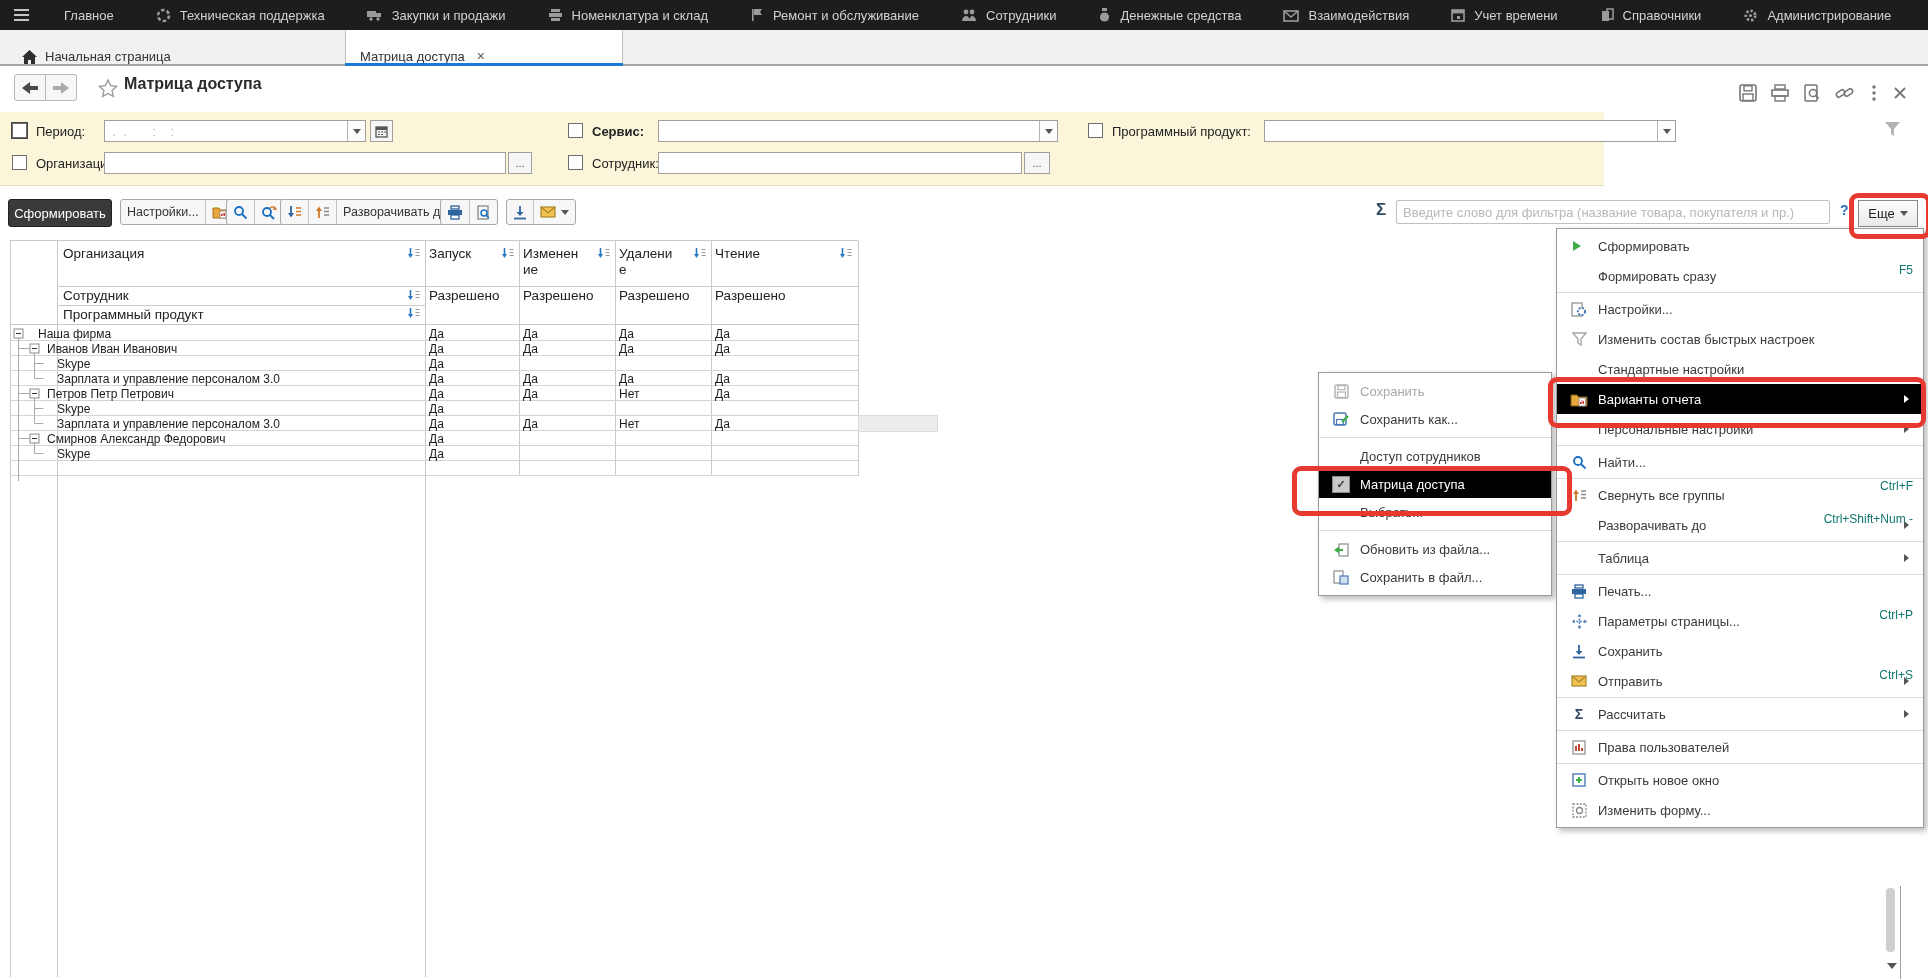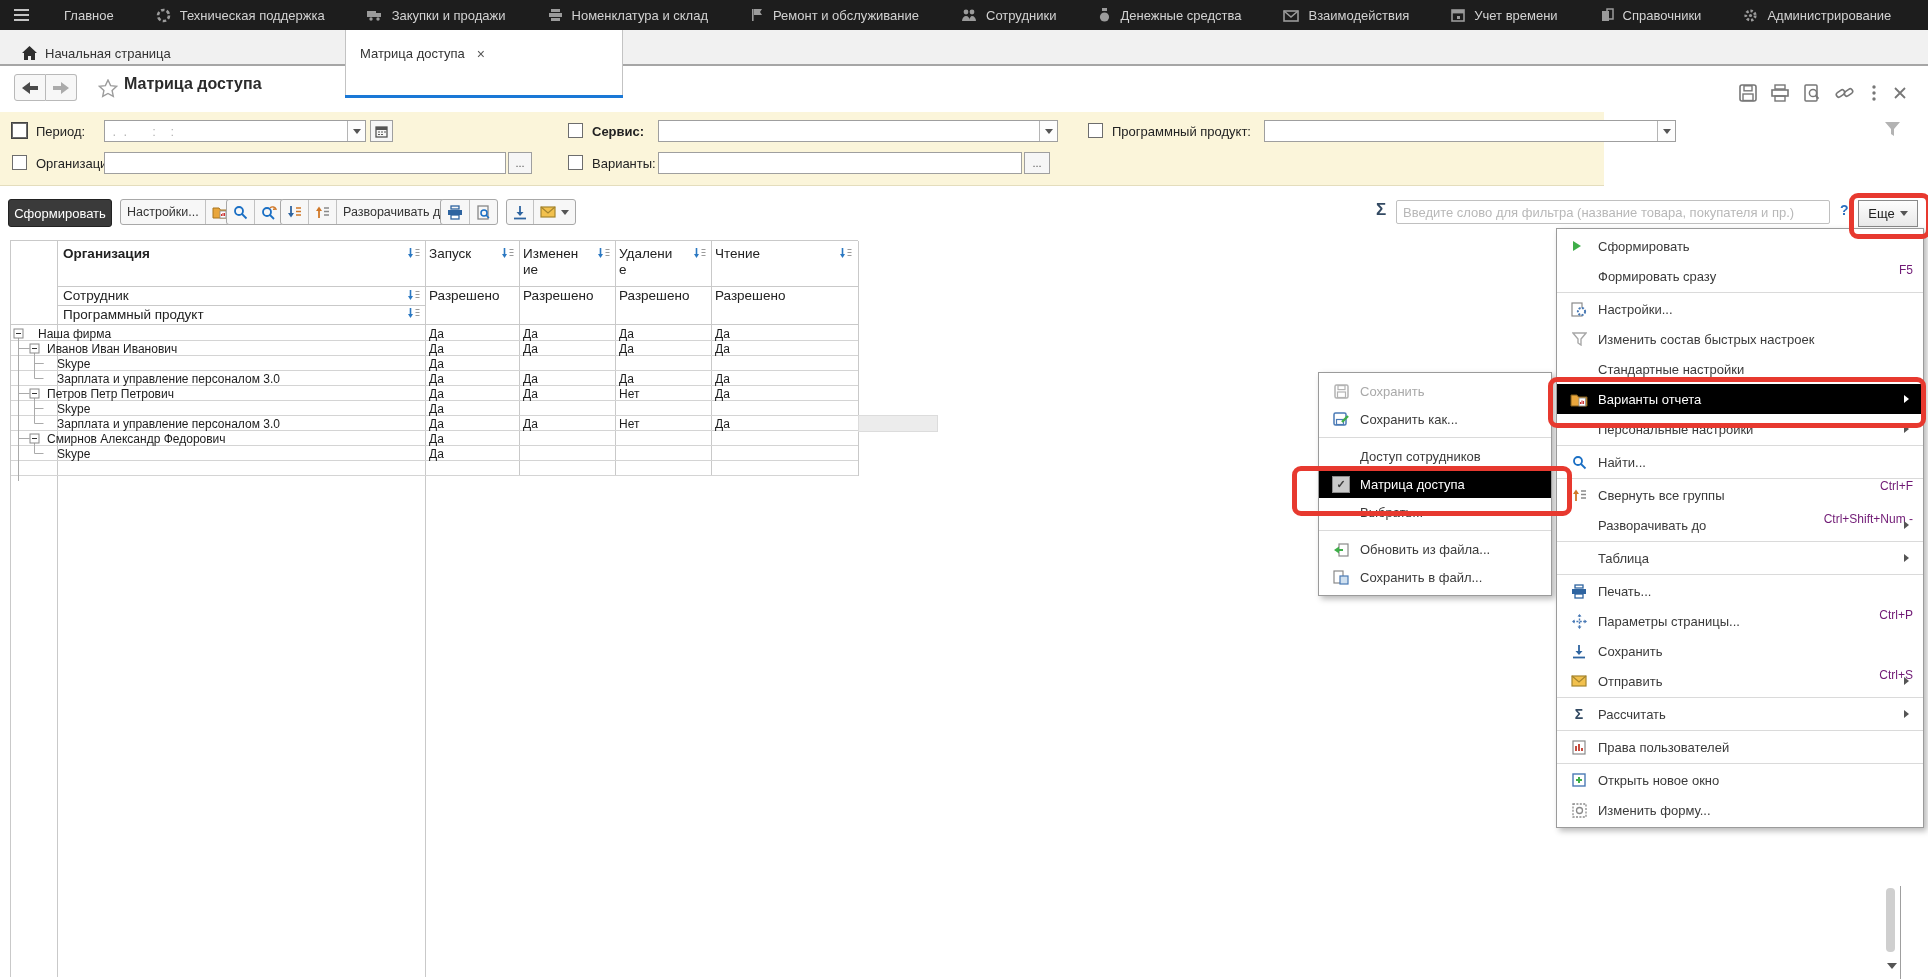--- a/index.html
+++ b/index.html
@@ -7,21 +7,21 @@
     font-family:"Liberation Sans",sans-serif;font-size:13px;color:#333;}
   .abs{position:absolute;}
   
   .topbar{position:absolute;left:0;top:0;width:1928px;height:30px;background:#1d1d1d;display:flex;align-items:center;padding-left:10px;box-sizing:border-box;}
   .tb-burger{display:flex;flex-direction:column;gap:3px;margin:0 14px 0 4px;cursor:pointer;}
   .tb-burger i{display:block;width:15px;height:2px;background:#c4c4c4;}
   .tb-item{display:flex;align-items:center;gap:9px;color:#d2d2d2;font-size:13px;padding:0 21px;height:30px;white-space:nowrap;cursor:pointer;}
   .tb-item svg{flex:0 0 auto;}
   
   .tabbar{position:absolute;left:0;top:30px;width:1928px;height:34px;background:#f1f1f1;border-bottom:2px solid #a6a6a6;box-sizing:content-box;}
-  .tab{position:absolute;top:0;height:34px;display:flex;align-items:flex-start;gap:8px;padding:16px 14px;font-size:13px;color:#333;cursor:pointer;}
+  .tab{position:absolute;top:0;height:34px;display:flex;align-items:flex-end;gap:8px;padding:0 14px;font-size:13px;color:#333;cursor:pointer;}
   .tab.active{background:#fff;border-left:1px solid #c3c3c3;border-right:1px solid #c3c3c3;}
   .tab.active .blue-line{position:absolute;left:-1px;right:-1px;bottom:-2px;height:3px;}
   .tab-close{font-size:14px;color:#555;margin-left:4px;cursor:pointer;}
   
   .navgrp{position:absolute;left:14px;top:74px;display:flex;}
   .navbtn{width:30px;height:25px;background:#f7f7f7;border:1px solid #b9b9b9;display:flex;align-items:center;justify-content:center;cursor:pointer;}
   .navbtn:first-child{border-radius:3px 0 0 3px;}
   .navbtn:last-child{border-radius:0 3px 3px 0;border-left:none;}
   .page-title{position:absolute;left:124px;top:75px;font-size:16px;font-weight:bold;color:#2b2b2b;}
   .winico{position:absolute;top:83px;width:20px;height:20px;display:flex;align-items:center;justify-content:center;cursor:pointer;}
@@ -57,21 +57,21 @@
   .trow{position:relative;height:15px;font-size:12px;color:#1c1c1c;cursor:default;}
   .trow span{position:absolute;top:1px;white-space:nowrap;}
   .selcell{position:absolute;left:858px;top:415px;width:78px;height:15px;background:#ececec;border:1px solid #dcdcdc;}
   
   .menu{position:absolute;background:#fff;border:1px solid #9b9b9b;box-shadow:3px 3px 6px rgba(0,0,0,.28);padding:2px 0;box-sizing:border-box;z-index:40;}
   .mitem{display:flex;align-items:center;padding:0 10px 0 12px;font-size:13px;color:#3a3a3a;cursor:pointer;}
   .menu-more .mitem{height:30px;}
   .menu-var .mitem{height:28px;}
   .mico{width:20px;margin-right:9px;display:flex;align-items:center;justify-content:center;flex:0 0 20px;}
   .mlabel{flex:1;white-space:nowrap;}
-  .mshort{color:#701a75;font-size:12px;margin-left:14px;white-space:nowrap;margin-top:48px;}
+  .mshort{color:#0f766e;font-size:12px;margin-left:14px;white-space:nowrap;margin-top:48px;}
   .marrow{width:0;height:0;border:4px solid transparent;border-left:5px solid #555;margin-left:10px;}
   .msep{height:1px;background:#dadada;margin:1px 0;}
   .menu-var .msep{margin:4px 0;}
   .sel{background:#000;color:#fff;}
   .sel .marrow{border-left-color:#fff;}
   .dis{color:#a9a9a9;}
   .mi-sigma::before{content:"Σ";color:#334a63;font-weight:bold;font-size:14px;}
   .mi-q::before{content:"?";color:#2b2b2b;font-weight:bold;font-size:14px;}
   .mi-check{width:16px;height:15px;background:#c9c9c9;border:1px solid #8b8b8b;display:flex;align-items:center;justify-content:center;}
   .mi-check::before{content:"✓";font-size:11px;color:#3c3c3c;font-weight:bold;}
@@ -285,21 +285,21 @@
       </svg>
 
     <span class="cb" style="left:12px;top:43px;"></span>
     <span class="flabel" style="left:36px;top:44px;">Организация:</span>
     <div class="fld" style="left:104px;top:40px;width:402px;">
       <input class="fld-inp" style="">
     </div>
     <span class="sqbtn" style="left:508px;top:40px;width:24px;">...</span>
 
     <span class="cb" style="left:568px;top:43px;"></span>
-    <span class="flabel" style="left:592px;top:44px;">Варианты:</span>
+    <span class="flabel" style="left:592px;top:44px;">Сотрудник:</span>
     <div class="fld" style="left:658px;top:40px;width:364px;">
       <input class="fld-inp" style="">
     </div>
     <span class="sqbtn" style="left:1024px;top:40px;width:26px;">...</span>
   </div>
 
   <div class="btn-dark">
       <span>Сформировать</span>
     </div>
 
@@ -402,21 +402,21 @@
     <div class="vl" style="left:414px;top:0;height:736px;"></div>
     <div class="vl" style="left:508px;top:0;height:235px;"></div>
     <div class="vl" style="left:604px;top:0;height:235px;"></div>
     <div class="vl" style="left:700px;top:0;height:235px;"></div>
     <div class="vl" style="left:847px;top:0;height:235px;"></div>
 
     <div class="hl" style="left:46px;top:45px;width:801px;"></div>
     <div class="hl" style="left:46px;top:64px;width:368px;"></div>
     <div class="hl" style="left:0;top:83px;width:847px;"></div>
 
-    <div class="hcell" style="left:52px;top:5px;font-weight:bold;">Организация</div>
+    <div class="hcell" style="left:52px;top:5px;">Организация</div>
     <svg class="sorti" style="left:396px;top:6px;" width="14" height="13">
         <path d="M3.5 1v7" stroke="#2b78c2" stroke-width="1.6"></path>
         <path d="M1 7l2.5 4L6 7z" fill="#2b78c2"></path>
         <path d="M8.5 2.5h4M8.5 5.5h4M8.5 8.5h4" stroke="#9a9a9a" stroke-width="1.2"></path>
       </svg>
     <div class="hcell" style="left:418px;top:5px;">Запуск</div>
     <svg class="sorti" style="left:490px;top:6px;" width="14" height="13">
         <path d="M3.5 1v7" stroke="#2b78c2" stroke-width="1.6"></path>
         <path d="M1 7l2.5 4L6 7z" fill="#2b78c2"></path>
         <path d="M8.5 2.5h4M8.5 5.5h4M8.5 8.5h4" stroke="#9a9a9a" stroke-width="1.2"></path>

